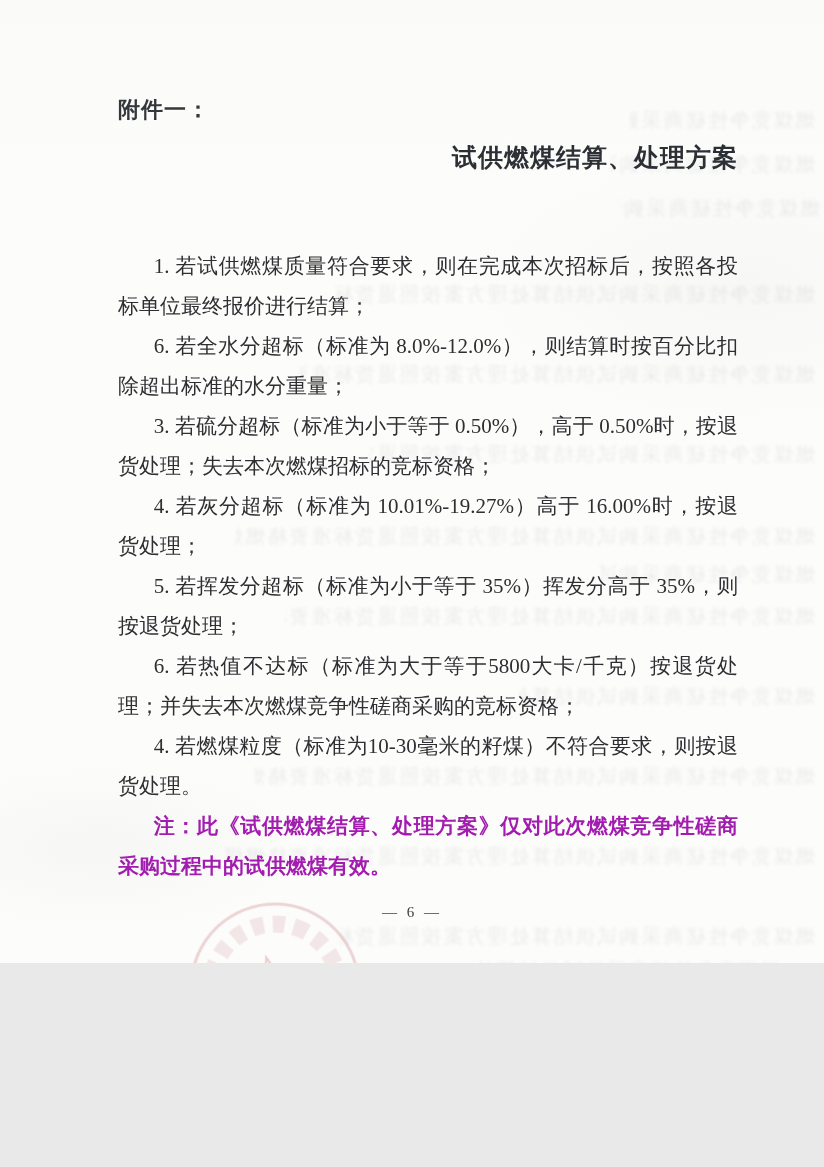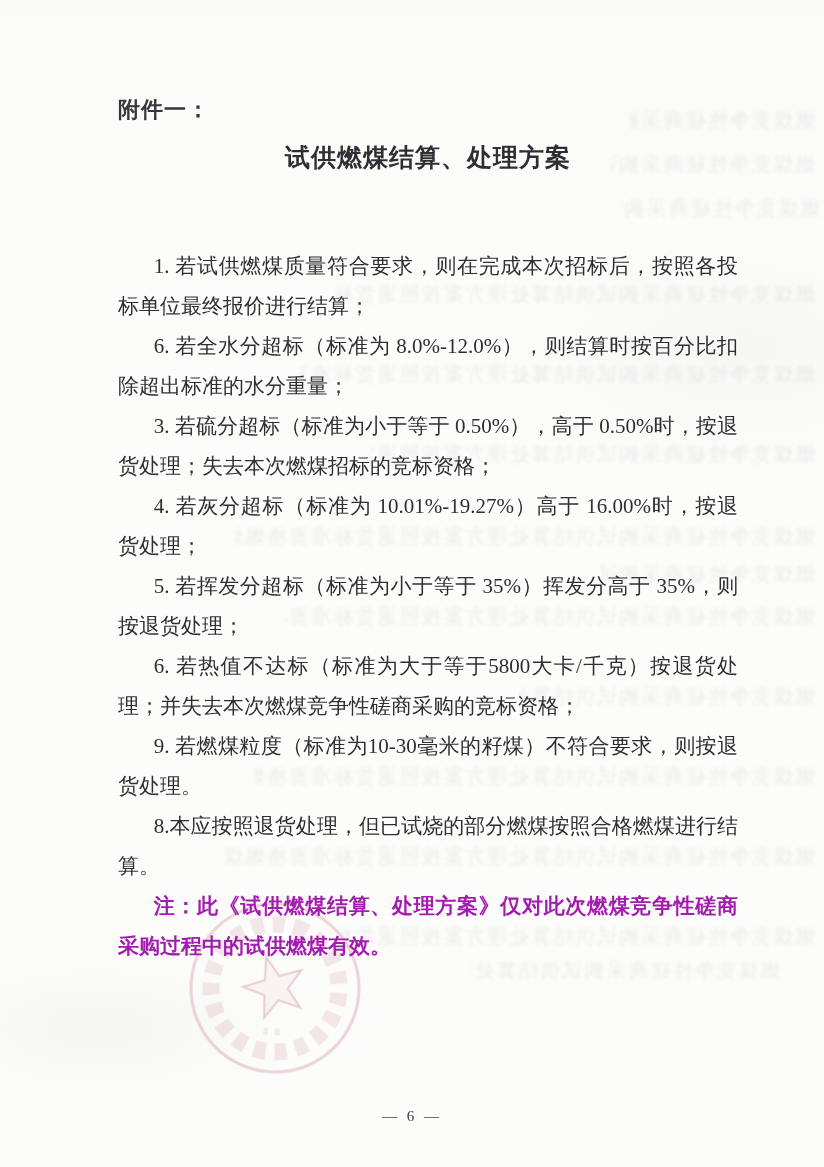--- a/index.html
+++ b/index.html
@@ -3,21 +3,21 @@
 <meta charset="utf-8">
 <style>
   html, body { margin: 0; padding: 0; }
   body {
     width: 824px; height: 1167px;
     background: #e9e9e9;
     font-family: "Liberation Serif", "DejaVu Serif", serif;
   }
   .page {
     position: relative;
-    width: 824px; height: 1167px;
+    width: 824px; height: 963px;
     background: #fcfcfb;
     overflow: hidden;
     color: #2f2f33;
   }
   
   .page::before {
     content: "";
     position: absolute; inset: 0;
     background:
       radial-gradient(ellipse 300px 120px at 12% 88%, rgba(180,180,180,0.08), transparent 70%),
@@ -34,21 +34,21 @@
   }
   .attachment-label {
     font-family: "Liberation Sans", "DejaVu Sans", sans-serif;
     font-weight: 700;
     font-size: 22px;
     color: #34373c;
     letter-spacing: 1px;
   }
   .doc-title {
     margin-top: 16px;
-    text-align: center;
+    text-align: right;
     font-family: Liberation Mono, monospace;
     font-weight: 700;
     font-size: 25px;
     color: #2c2f34;
     letter-spacing: 1px;
   }
   .body-text {
     margin-top: 72px;
     font-size: 21px;
     line-height: 40px;
@@ -137,21 +137,20 @@
     <div class="attachment-label">附件一：</div>
     <div class="doc-title">试供燃煤结算、处理方案</div>
 
     <div class="body-text">
       <p>1. 若试供燃煤质量符合要求，则在完成本次招标后，按照各投标单位最终报价进行结算；</p>
       <p>6. 若全水分超标（标准为 8.0%-12.0%），则结算时按百分比扣除超出标准的水分重量；</p>
       <p>3. 若硫分超标（标准为小于等于 0.50%），高于 0.50%时，按退货处理；失去本次燃煤招标的竞标资格；</p>
       <p>4. 若灰分超标（标准为 10.01%-19.27%）高于 16.00%时，按退货处理；</p>
       <p>5. 若挥发分超标（标准为小于等于 35%）挥发分高于 35%，则按退货处理；</p>
       <p>6. 若热值不达标（标准为大于等于5800大卡/千克）按退货处理；并失去本次燃煤竞争性磋商采购的竞标资格；</p>
-      <p>9. 若燃煤粒度（标准为10-30毫米的籽煤）不符合要求，则按退货处理。</p>
-      <p>8.本应按照退货处理，但已试烧的部分燃煤按照合格燃煤进行结算。</p>
+      <p>4. 若燃煤粒度（标准为10-30毫米的籽煤）不符合要求，则按退货处理。</p>
       <p class="note">注：此《试供燃煤结算、处理方案》仅对此次燃煤竞争性磋商采购过程中的试供燃煤有效。</p>
     </div>
   </div>
 
   <div class="page-number">— 6 —</div>
 
 </div>
 
 </body></html>

